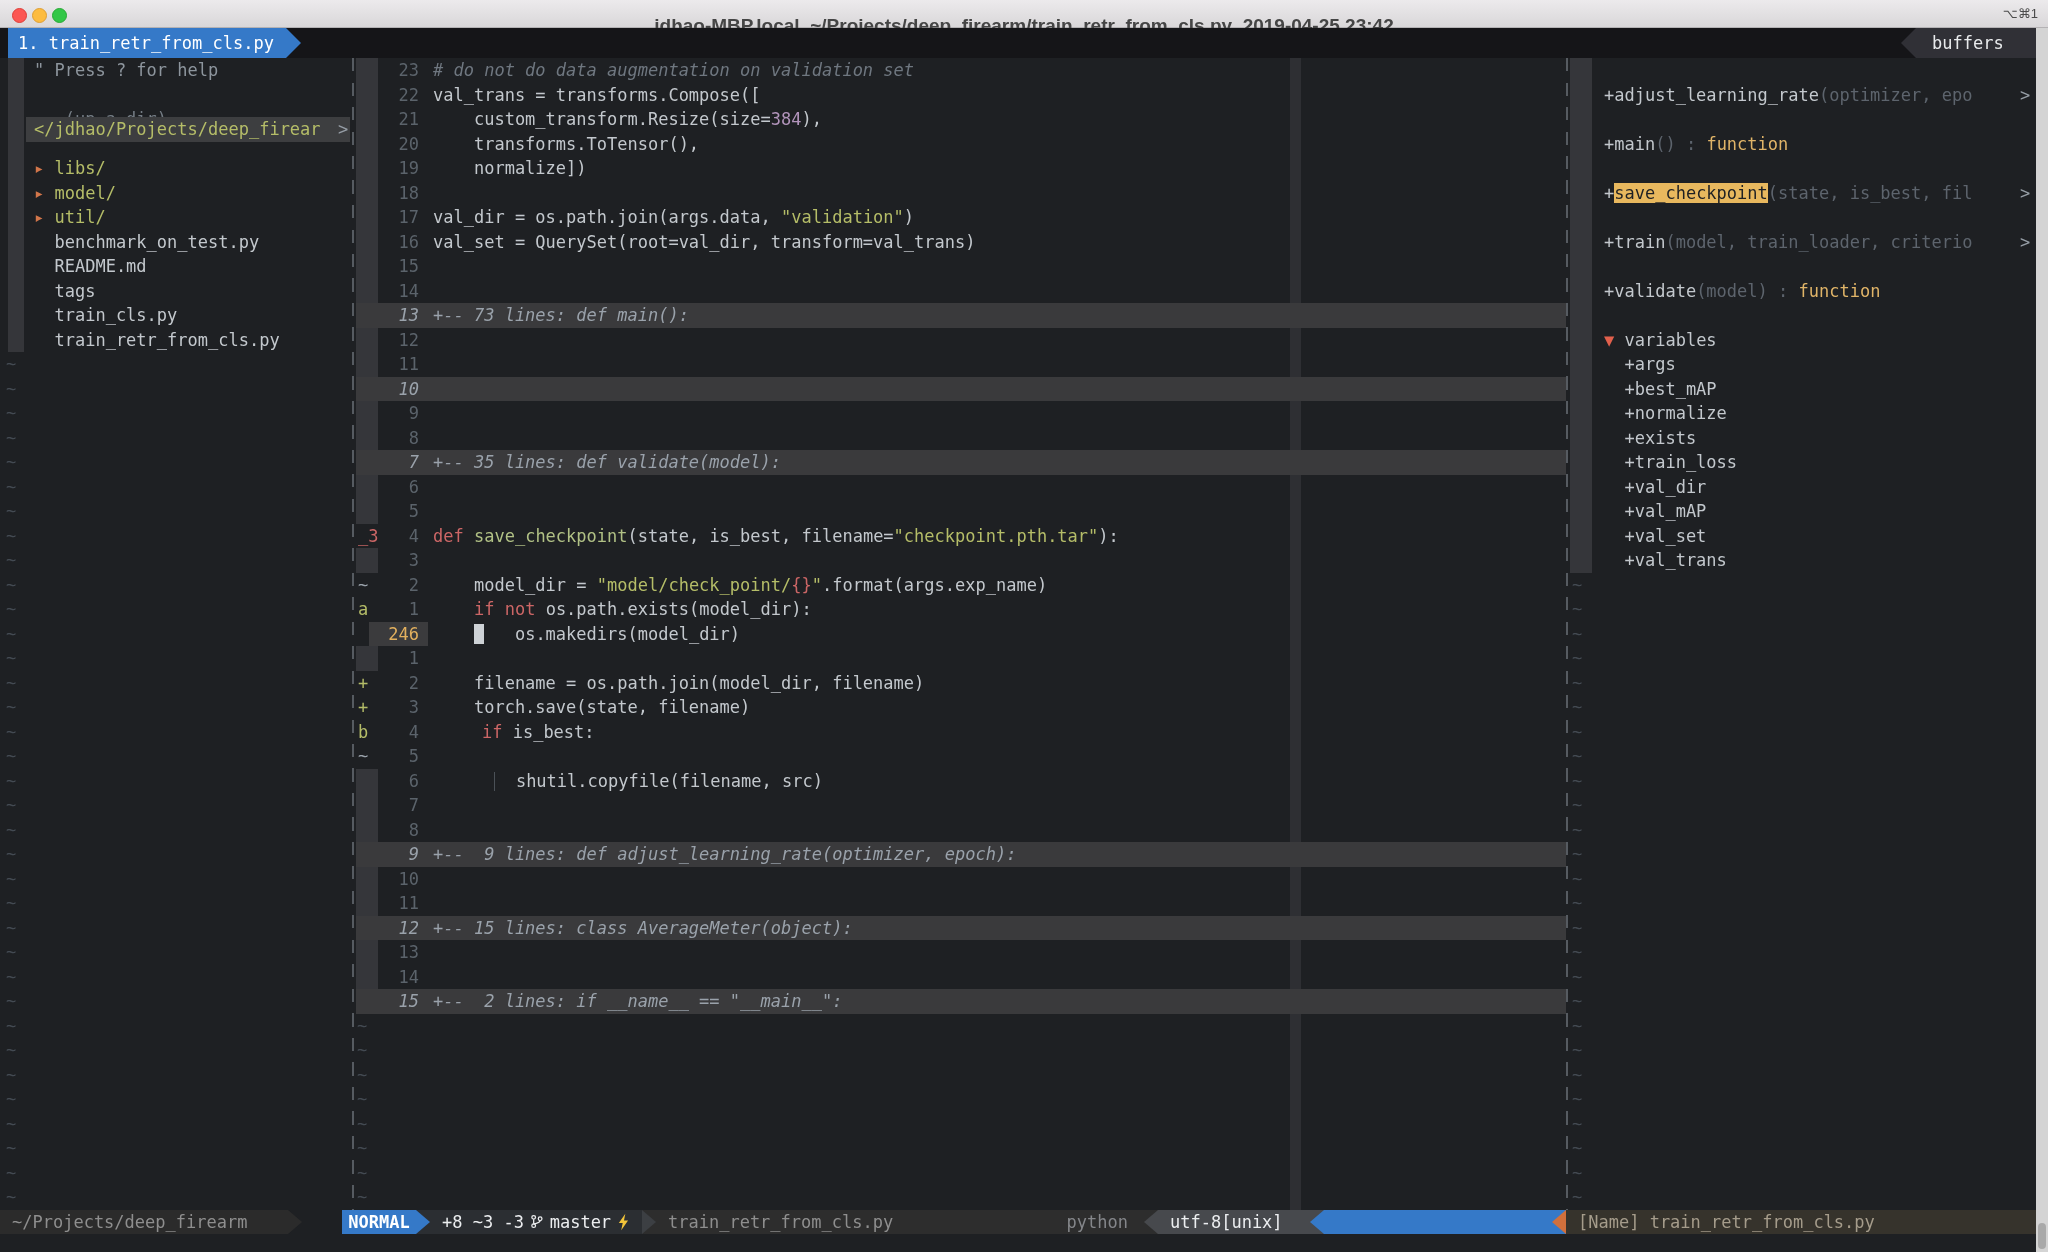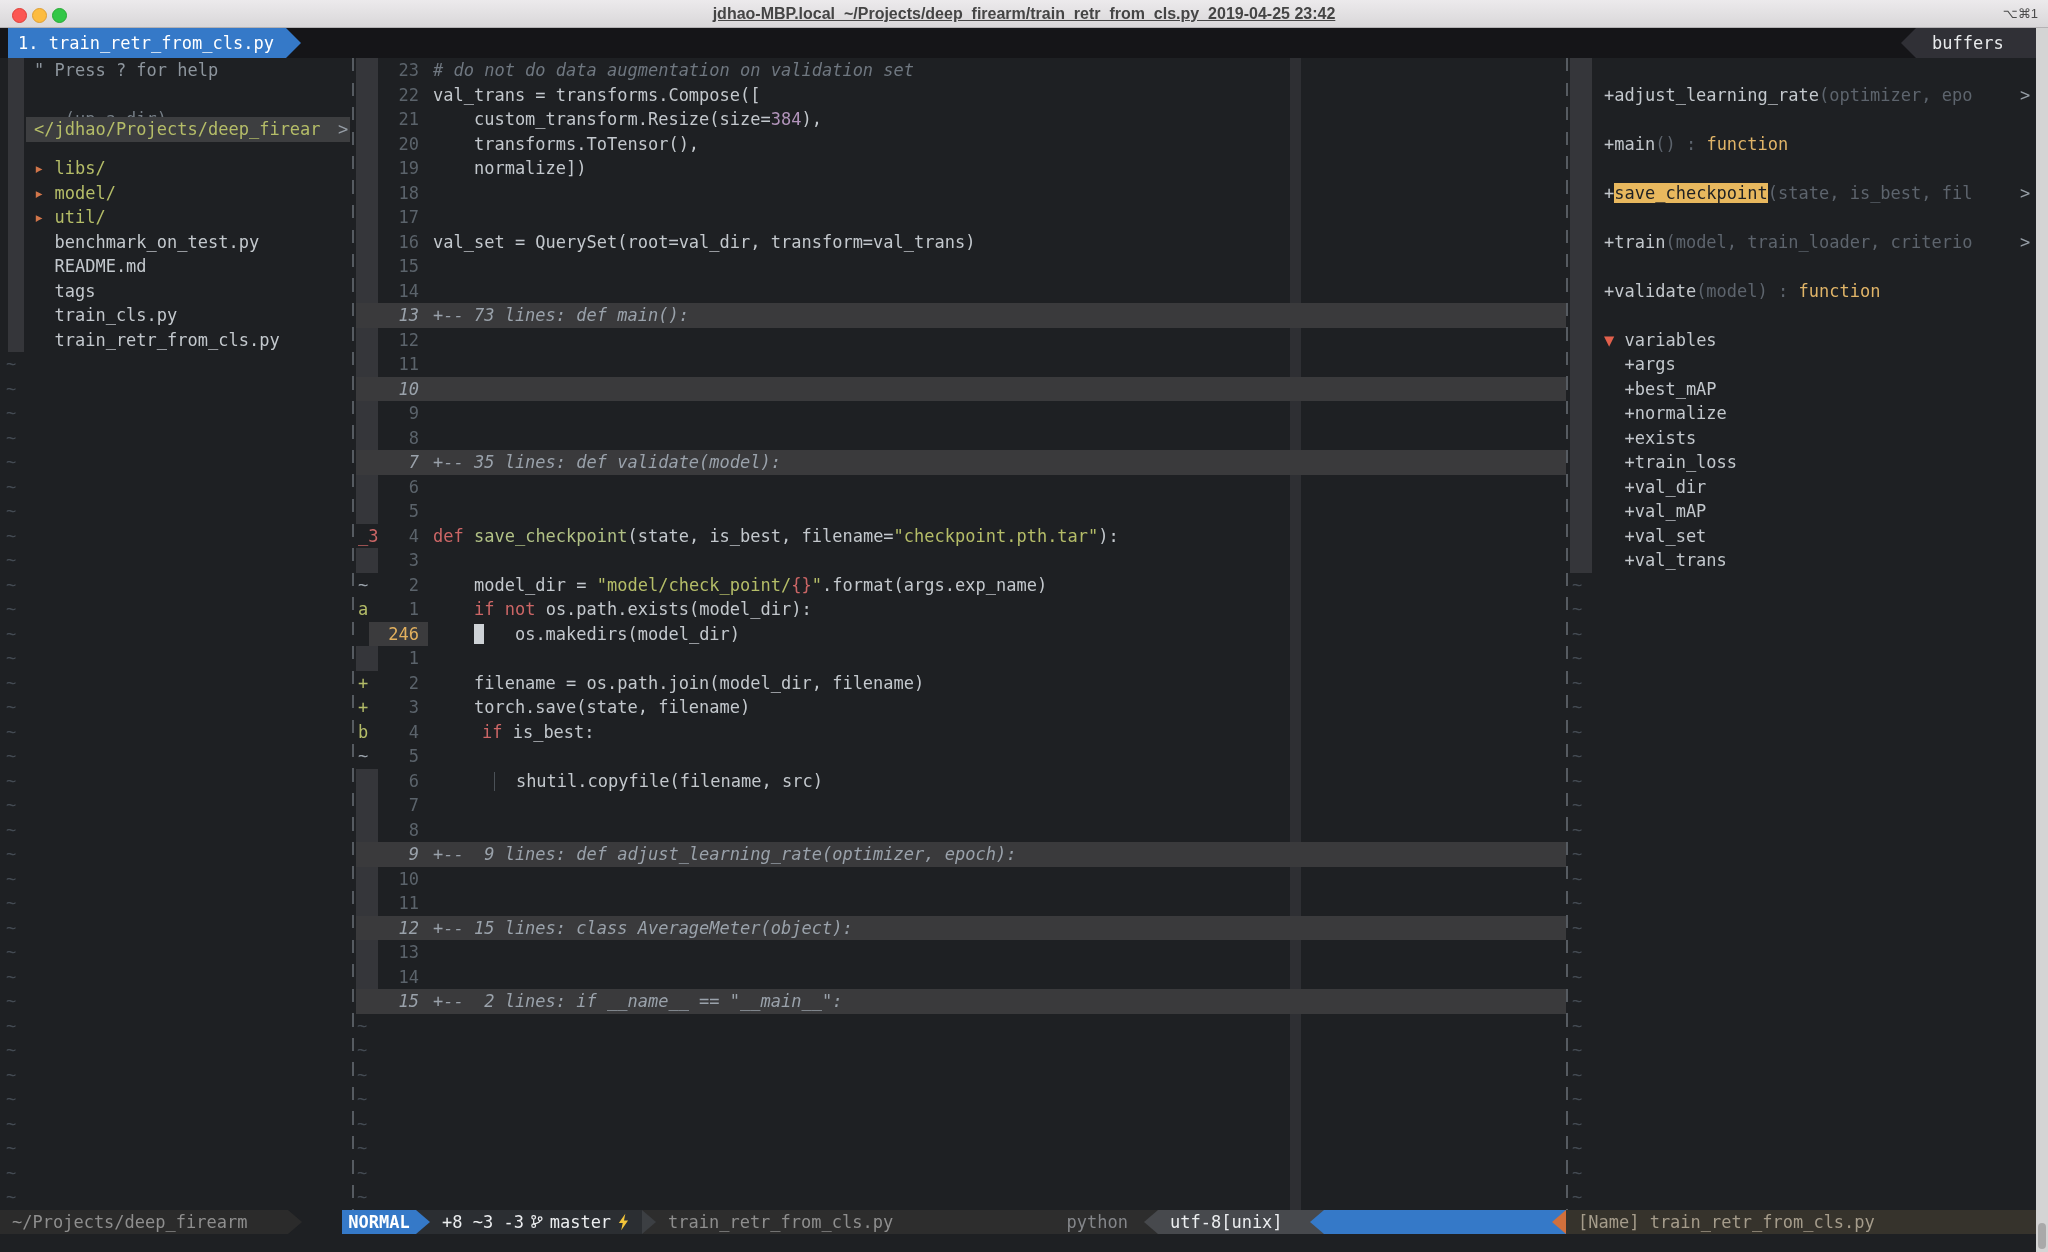--- a/index.html
+++ b/index.html
@@ -12,22 +12,22 @@
   html,body{margin:0;padding:0;background:#000;}
   #screen{position:relative;width:2048px;height:1252px;background:var(--bg);overflow:hidden;
     font-family:"DejaVu Sans Mono","Liberation Mono",monospace;}
   
   #titlebar{position:absolute;left:0;top:0;width:2048px;height:28px;
     background:linear-gradient(#eceaec,#d9d7d9);border-bottom:1px solid #b4b2b4;box-sizing:border-box;}
   .light{position:absolute;top:7.5px;width:13px;height:13px;border-radius:50%;}
   #light-close{left:12px;background:#fc5753;border:0.5px solid #df3e38;}
   #light-min{left:32px;background:#fdbc40;border:0.5px solid #de9f34;}
   #light-max{left:52px;background:#33c748;border:0.5px solid #27aa35;}
-  #win-title{position:absolute;left:50%;top:0;transform:translateX(-50%);line-height:27px;
-    font-family:"Liberation Sans","DejaVu Sans",sans-serif;font-size:16px;font-weight:600;color:#454545;white-space:pre;text-decoration:underline;}
+  #win-title{position:absolute;left:50%;top:12px;transform:translateX(-50%);line-height:27px;
+    font-family:"Liberation Sans","DejaVu Sans",sans-serif;font-size:19px;font-weight:600;color:#454545;white-space:pre;text-decoration:underline;}
   #win-shortcut{position:absolute;right:10px;top:0;line-height:27px;
     font-family:"Liberation Sans","DejaVu Sans",sans-serif;font-size:13px;color:#4a4a4a;}
   
   #tabbar{position:absolute;left:0;top:28px;width:2048px;height:30px;background:var(--bar-bg);display:flex;align-items:stretch;}
   #tab-active{margin-left:8px;background:var(--blue);color:#fff;font-size:17px;line-height:30px;padding:0 12px 0 10px;white-space:pre;}
   #tab-arrow{width:0;height:0;border-top:15px solid transparent;border-bottom:15px solid transparent;border-left:15px solid var(--blue);}
   #tab-spacer{flex:1;}
   #buffers-arrow{width:0;height:0;border-top:15px solid transparent;border-bottom:15px solid transparent;border-right:15px solid #303036;}
   #buffers-label{background:#303036;color:#e8eaec;font-size:17px;line-height:30px;padding:0 16px;width:100px;}
   
@@ -164,21 +164,21 @@
     <div id="ed" class="win">
       <div class="strip" style="left: 1px; top: 0px; width: 22px; height: 955.5px;"></div>
       <div id="ed-cc"></div>
       <div id="ed-rows">
           <div class="r" style="top: 0px;"><span class="num">23</span><div class="rowtext" style="left: 78px;"><span class="tk-cm"># do not do data augmentation on validation set</span></div></div>
           <div class="r" style="top: 24.5px;"><span class="num">22</span><div class="rowtext" style="left: 78px;"><span class="tk-tx">val_trans = transforms.Compose([</span></div></div>
           <div class="r" style="top: 49px;"><span class="num">21</span><div class="rowtext" style="left: 78px;"><span class="tk-tx">    custom_transform.Resize(size=</span><span class="tk-nb">384</span><span class="tk-tx">),</span></div></div>
           <div class="r" style="top: 73.5px;"><span class="num">20</span><div class="rowtext" style="left: 78px;"><span class="tk-tx">    transforms.ToTensor(),</span></div></div>
           <div class="r" style="top: 98px;"><span class="num">19</span><div class="rowtext" style="left: 78px;"><span class="tk-tx">    normalize])</span></div></div>
           <div class="r" style="top: 122.5px;"><span class="num">18</span><div class="rowtext" style="left: 78px;"></div></div>
-          <div class="r" style="top: 147px;"><span class="num">17</span></div>
+          <div class="r" style="top: 147px;"><span class="num">17</span><div class="rowtext" style="left: 78px;"><span class="tk-tx">val_dir = os.path.join(args.data, </span><span class="tk-st">"validation"</span><span class="tk-tx">)</span></div></div>
           <div class="r" style="top: 171.5px;"><span class="num">16</span><div class="rowtext" style="left: 78px;"><span class="tk-tx">val_set = QuerySet(root=val_dir, transform=val_trans)</span></div></div>
           <div class="r" style="top: 196px;"><span class="num">15</span><div class="rowtext" style="left: 78px;"></div></div>
           <div class="r" style="top: 220.5px;"><span class="num">14</span><div class="rowtext" style="left: 78px;"></div></div>
           <div class="r" style="top: 245px;"><div class="foldband"></div><span class="num foldn">13</span><div class="rowtext foldtext" style="left: 78px;">+-- 73 lines: def main():</div></div>
           <div class="r" style="top: 269.5px;"><span class="num">12</span><div class="rowtext" style="left: 78px;"></div></div>
           <div class="r" style="top: 294px;"><span class="num">11</span><div class="rowtext" style="left: 78px;"></div></div>
           <div class="r" style="top: 318.5px;"><div class="foldband"></div><span class="num foldn">10</span></div>
           <div class="r" style="top: 343px;"><span class="num">9</span><div class="rowtext" style="left: 78px;"></div></div>
           <div class="r" style="top: 367.5px;"><span class="num">8</span><div class="rowtext" style="left: 78px;"></div></div>
           <div class="r" style="top: 392px;"><div class="foldband"></div><span class="num foldn">7</span><div class="rowtext foldtext" style="left: 78px;">+-- 35 lines: def validate(model):</div></div>

